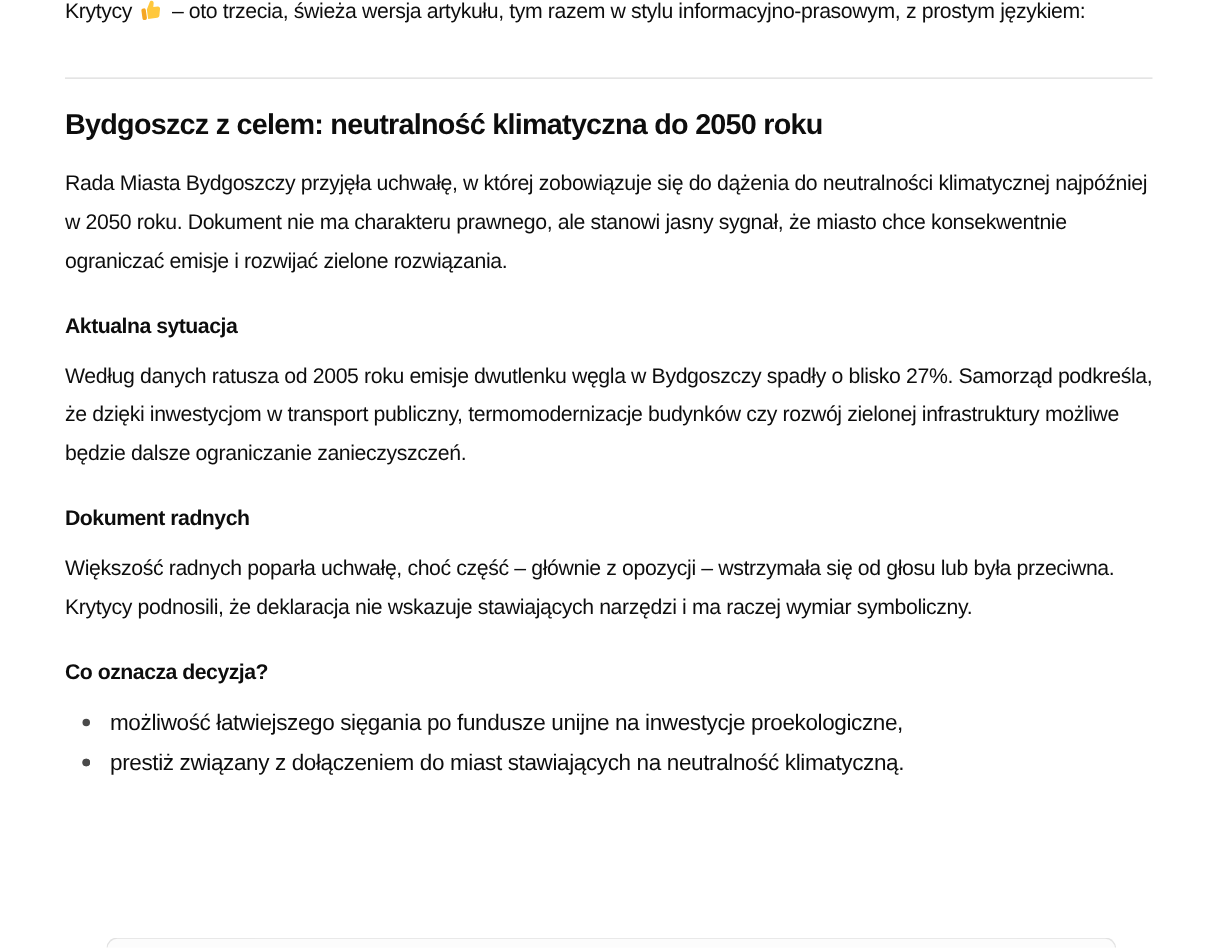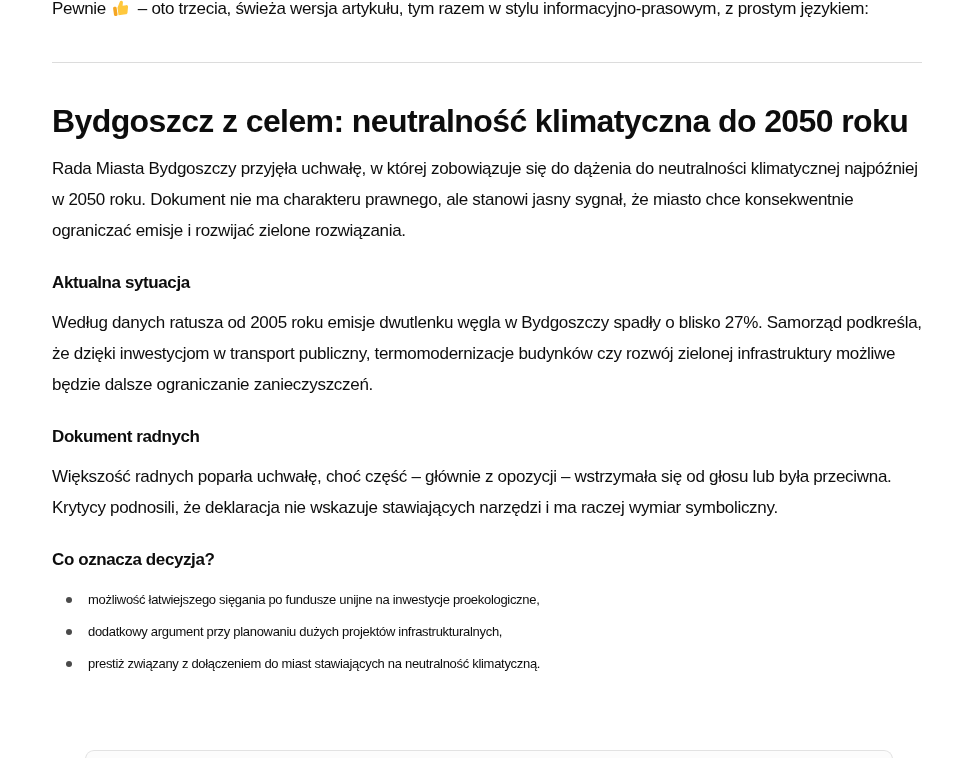--- a/index.html
+++ b/index.html
@@ -33,22 +33,22 @@
     margin: 0 2px;
   }
   .emoji svg { transform: rotate(-8deg); }
   hr.divider {
     border: none;
     border-top: 1px solid #dcdcdc;
     margin: 35px 0 0 0;
     height: 0;
   }
   h2.article-title {
-    margin: 42px 0 12px 0;
-    font-size: 32px;
+    margin: 20px 0 12px 0;
+    font-size: 23px;
     line-height: 32px;
     font-weight: 700;
     letter-spacing: -0.6px;
   }
   p.body-text {
     margin: 0;
     font-size: 17px;
     line-height: 31px;
     letter-spacing: -0.3px;
   }
@@ -61,21 +61,21 @@
     letter-spacing: -0.4px;
   }
   ul.benefits {
     list-style: none;
     margin: 4px 0 0 0;
     padding: 0;
   }
   ul.benefits li {
     position: relative;
     padding-left: 36px;
-    font-size: 13px;
+    font-size: 18px;
     line-height: 32px;
     letter-spacing: -0.3px;
   }
   ul.benefits li .dot {
     position: absolute;
     left: 14px;
     top: 13px;
     width: 6px;
     height: 6px;
     border-radius: 50%;
@@ -93,21 +93,21 @@
     background: #fcfcfc;
     box-sizing: border-box;
   }
 </style>
 </head>
 <body>
 
 <div class="content">
 
   <p class="intro">
-    <span>Pewnie</span>
+    <span>Krytycy</span>
     <span class="emoji"><svg width="19" height="19" viewBox="0 0 18 18" aria-hidden="true">
       <rect x="1" y="7.4" width="3.4" height="8.8" rx="1.4" fill="#f5a623"></rect>
       <path d="M5.2 15.9h6.9c.9 0 1.7-.6 1.9-1.5l1.2-5.1c.2-1-.5-1.9-1.5-1.9h-3.4l.7-2.9c.2-.9-.3-1.7-1.1-1.9-.7-.2-1.4.1-1.7.7L5.2 8.6z" fill="#ffc83d"></path>
     </svg></span>
     <span>– oto trzecia, świeża wersja artykułu, tym razem w stylu informacyjno-prasowym, z prostym językiem:</span>
   </p>
 
   <hr class="divider">
 
   <h2 class="article-title">Bydgoszcz z celem: neutralność klimatyczna do 2050 roku</h2>
@@ -121,20 +121,20 @@
 
   <section>
     <h3 class="section-heading">Dokument radnych</h3>
     <p class="body-text">Większość radnych poparła uchwałę, choć część – głównie z opozycji – wstrzymała się od głosu lub była przeciwna. Krytycy podnosili, że deklaracja nie wskazuje stawiających narzędzi i ma raczej wymiar symboliczny.</p>
   </section>
 
   <section>
     <h3 class="section-heading">Co oznacza decyzja?</h3>
     <ul class="benefits">
       <li><span class="dot"></span><span>możliwość łatwiejszego sięgania po fundusze unijne na inwestycje proekologiczne,</span></li>
-      <li><span class="dot"></span><span>dodatkowy argument przy planowaniu dużych projektów infrastrukturalnych,</span></li>
+      <li><span class="dot"></span></li>
       <li><span class="dot"></span><span>prestiż związany z dołączeniem do miast stawiających na neutralność klimatyczną.</span></li>
     </ul>
   </section>
 
 </div>
 
 <div class="clipped-panel"></div>
 
 </body></html>

